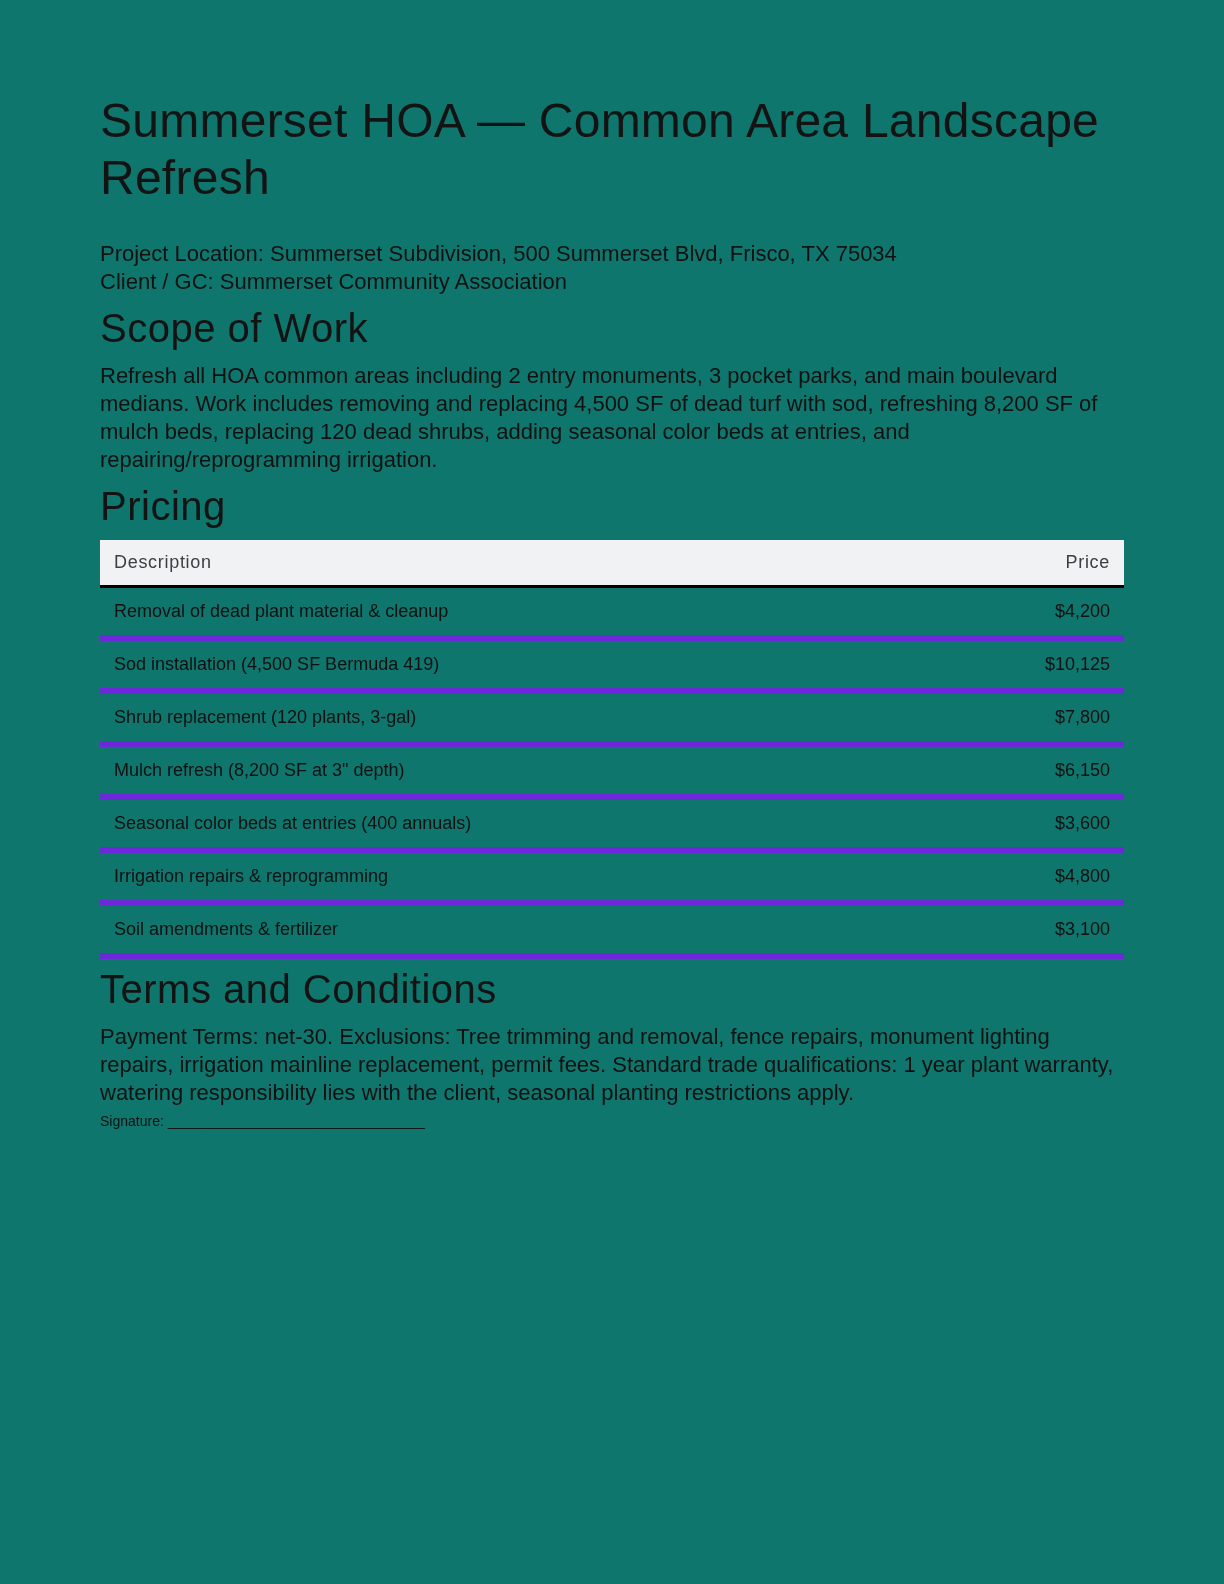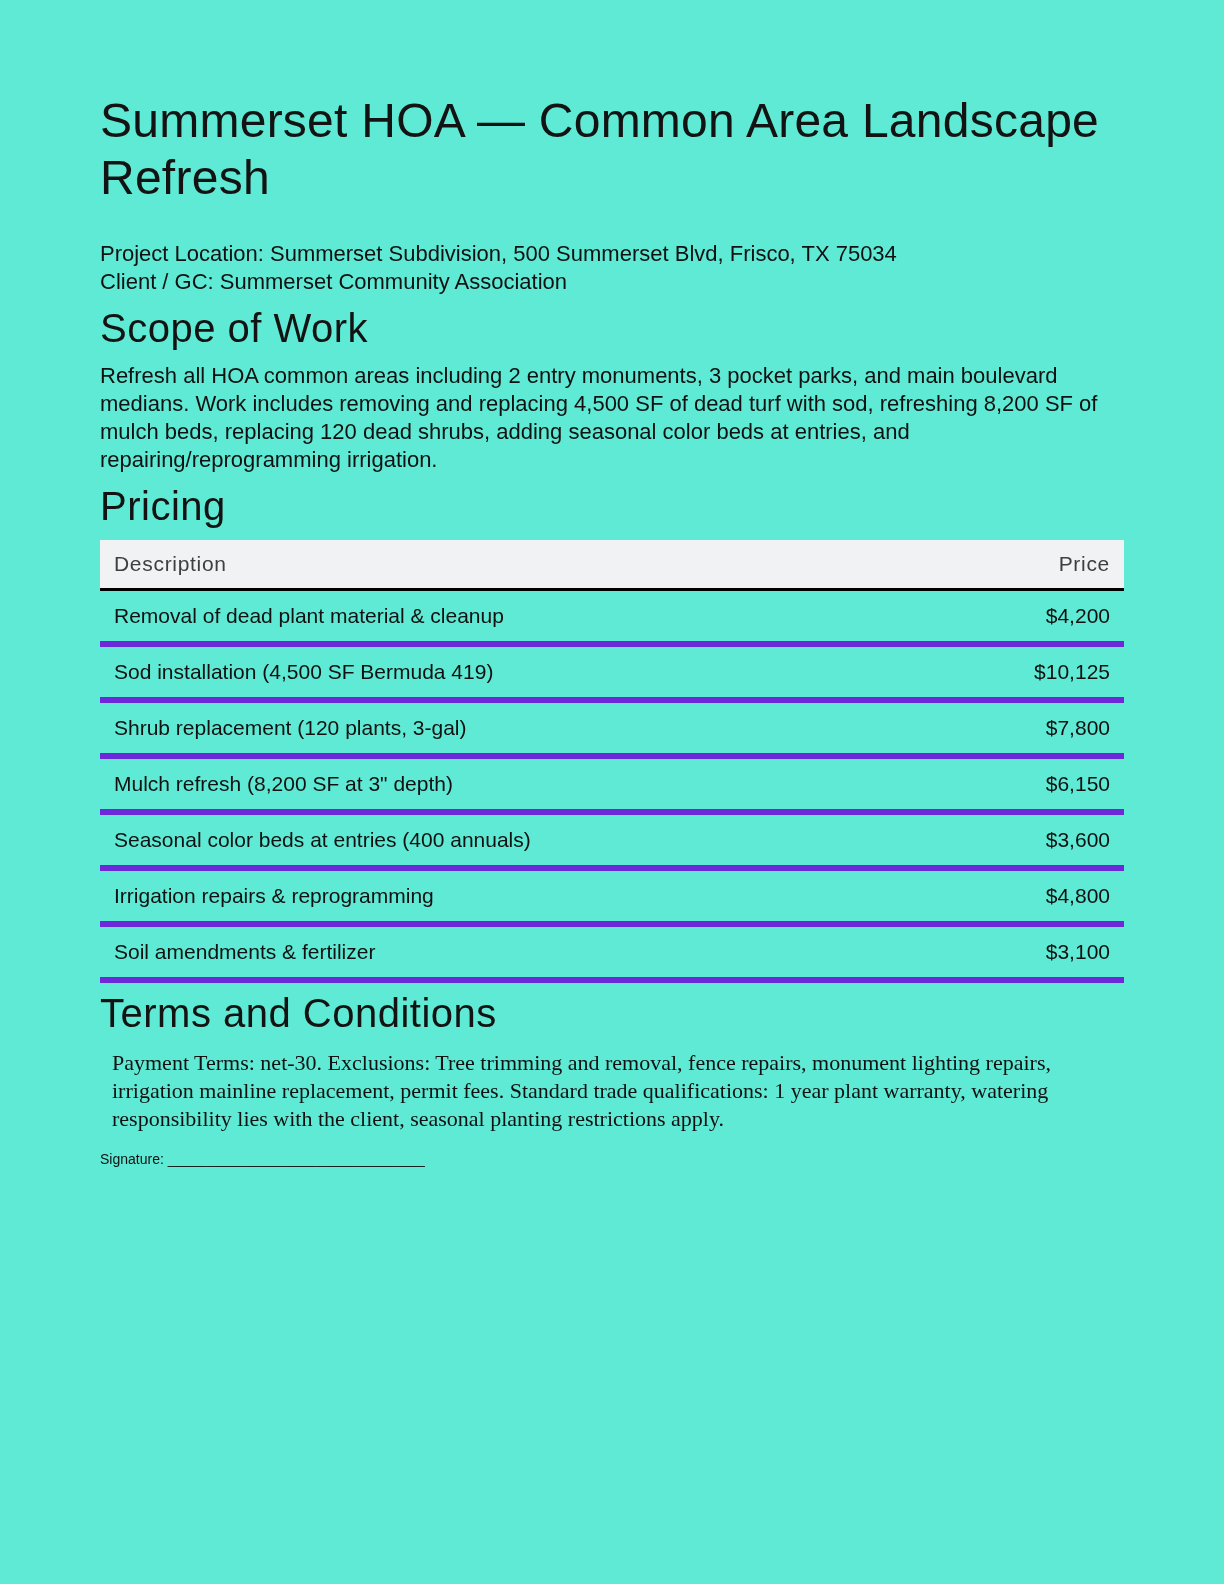--- a/index.html
+++ b/index.html
@@ -1,20 +1,20 @@
 <!DOCTYPE html>
 <html><head>
 <meta charset="utf-8">
 <style>
   * { box-sizing: border-box; }
   html, body { margin: 0; padding: 0; background: #ffffff; }
   .page {
     width: 1224px;
     height: 1584px;
-    background: #5eead4;
+    background: #0f766e;
     font-family: "Liberation Sans", sans-serif;
     color: #111111;
     overflow: hidden;
   }
   .content {
     padding: 92px 100px 0 100px;
   }
   .doc-title {
     font-size: 48px;
     line-height: 57px;
@@ -40,39 +40,39 @@
   .body-text {
     font-size: 22px;
     line-height: 28px;
     color: #111111;
     margin: 0 0 8px 0;
   }
   .pricing-table {
     width: 100%;
     border-collapse: collapse;
     margin: 8px 0 6px 0;
-    font-size: 21px;
+    font-size: 18px;
   }
   .pricing-table thead th {
     background: #f1f2f3;
     font-weight: 400;
     color: #3c4043;
     letter-spacing: 0.7px;
     text-align: left;
     padding: 12px 14px;
     border-bottom: 3px solid #000000;
   }
   .pricing-table thead th.col-price { text-align: right; }
   .pricing-table tbody td {
     padding: 13px 14px;
     border-bottom: 6px solid #6d28d9;
     color: #111111;
   }
   .pricing-table tbody td.cell-price { text-align: right; }
-  .terms-paragraph { margin: 12px; font-family: Liberation Serif, serif; }
+  .terms-paragraph { margin: 0; }
   .signature-row {
     font-size: 14px;
     line-height: 28px;
     color: #111111;
   }
 </style>
 </head>
 <body>
 
 <div class="page">

